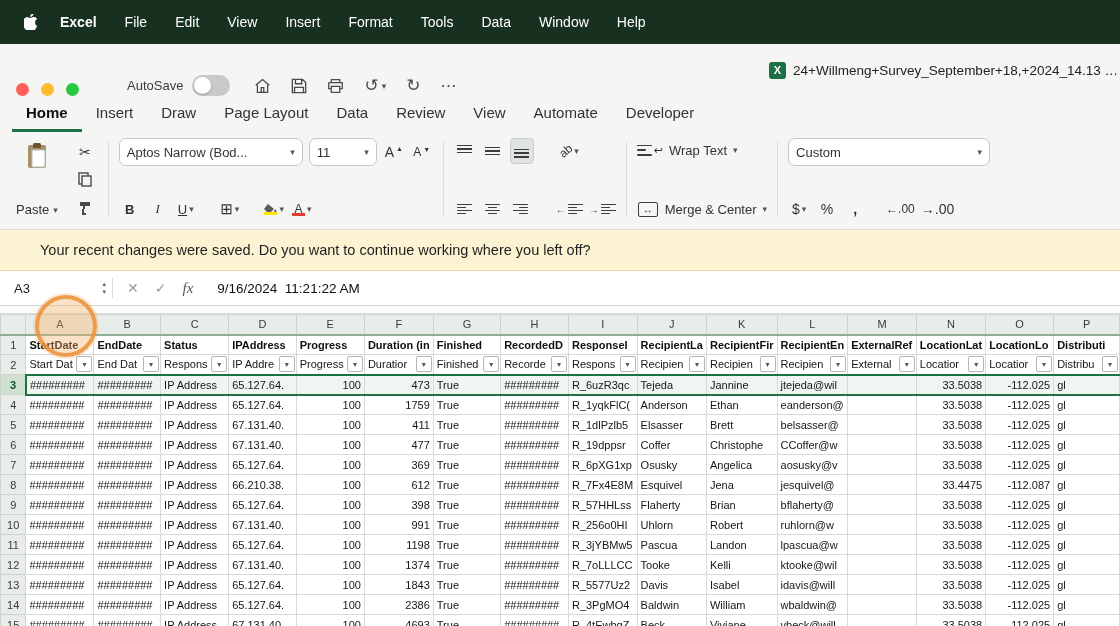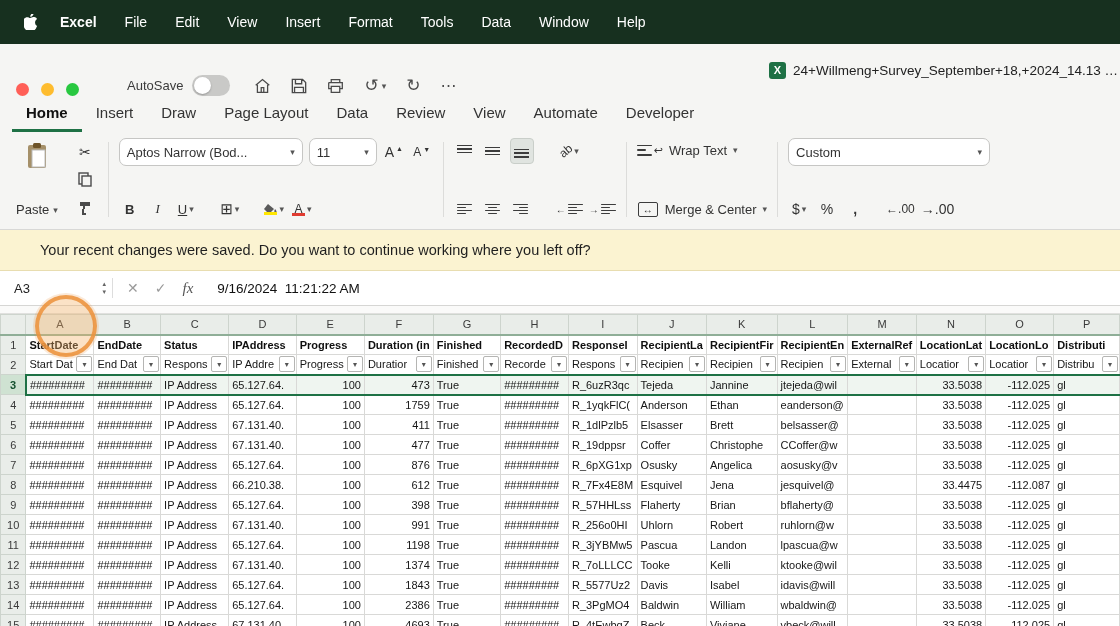--- a/index.html
+++ b/index.html
@@ -630,21 +630,21 @@
           <td class="a-right">-112.025</td>
           <td class="a-left">gl</td>
         </tr>
         <tr>
           <th class="rh">7</th>
           <td class="a-left">#########</td>
           <td class="a-left">#########</td>
           <td class="a-left">IP Address</td>
           <td class="a-left">65.127.64.</td>
           <td class="a-right">100</td>
-          <td class="a-right">876</td>
+          <td class="a-right">369</td>
           <td class="a-left">True</td>
           <td class="a-left">#########</td>
           <td class="a-left">R_6pXG1xp</td>
           <td class="a-left">Osusky</td>
           <td class="a-left">Angelica</td>
           <td class="a-left">aosusky@v</td>
           <td class="a-left"></td>
           <td class="a-right">33.5038</td>
           <td class="a-right">-112.025</td>
           <td class="a-left">gl</td>

